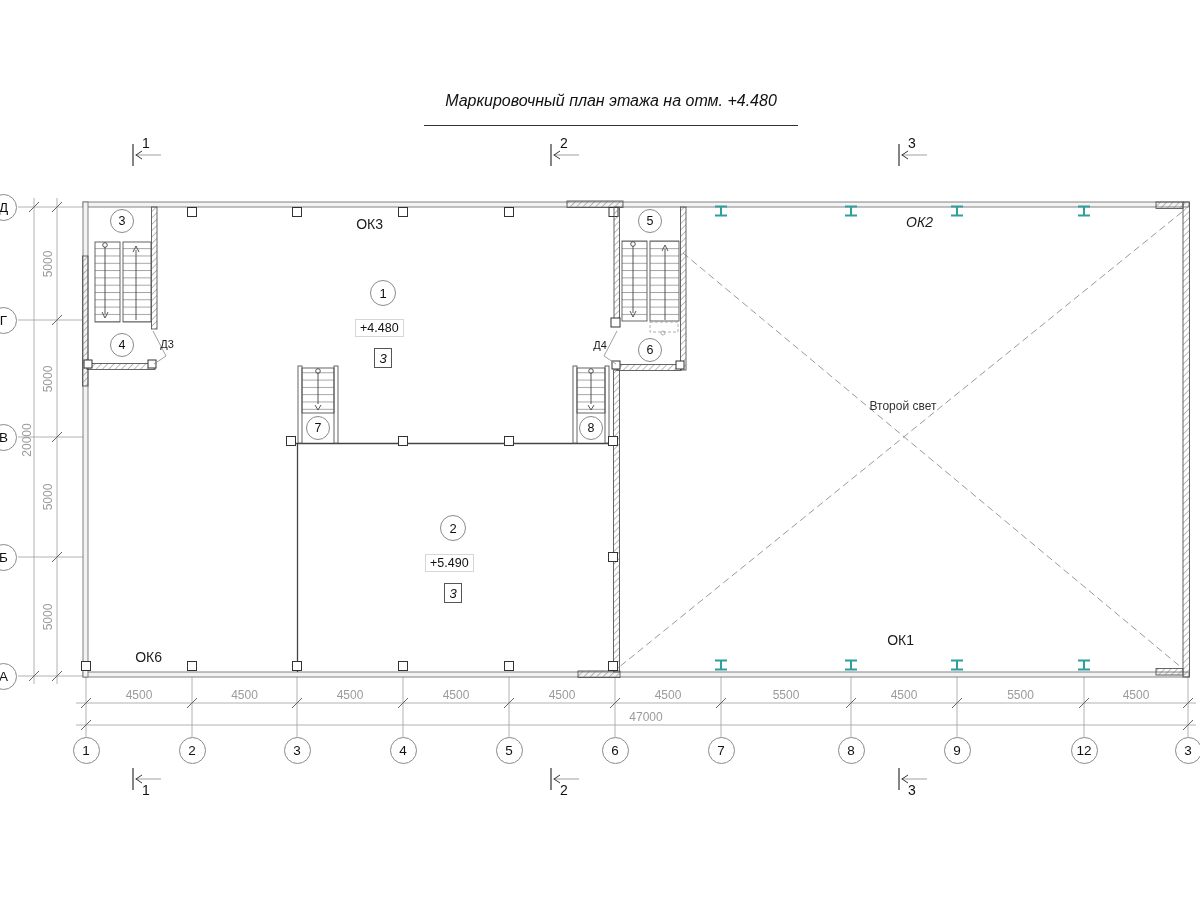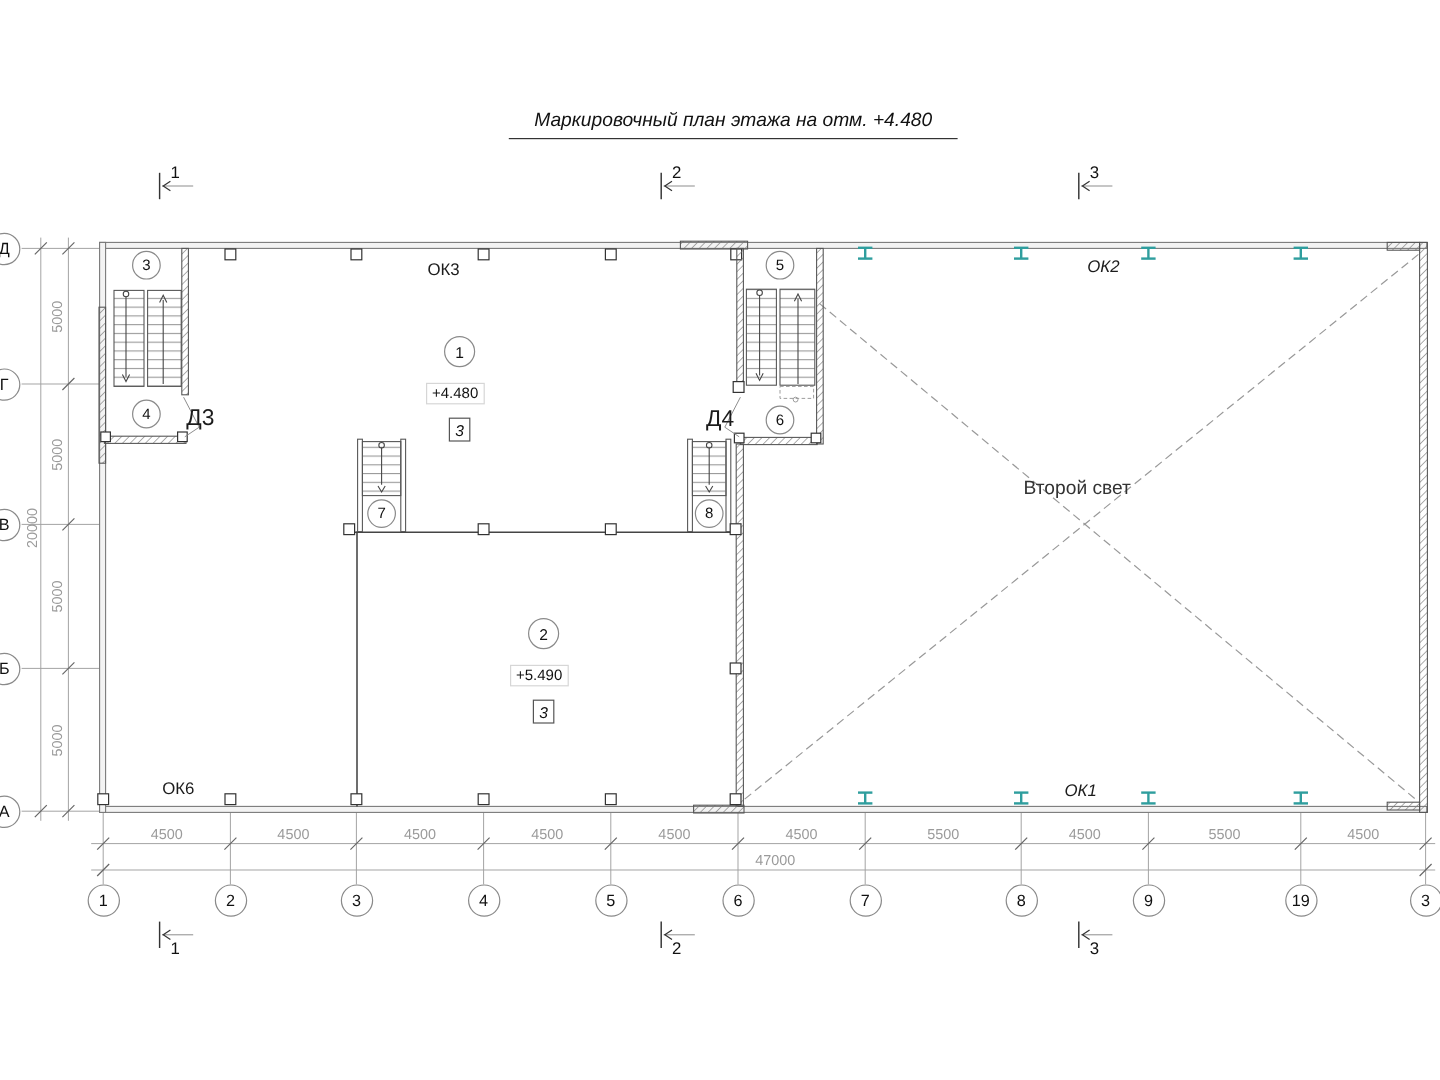--- a/index.html
+++ b/index.html
@@ -1,24 +1,24 @@
 <!DOCTYPE html>
 <html style="--steel: #2f9e9e; --dims: #9b9b9b; --walls: #555555; --dash: #999999;"><head>
 <meta charset="utf-8">
 <style>
   html,body{margin:0;padding:0;background:#fff;}
   .canvas{position:relative;width:1200px;height:900px;background:#fff;overflow:hidden;
           font-family:"Liberation Sans",sans-serif;}
   svg{position:absolute;left:0;top:0;}
   .lbl{position:absolute;color:#1c1c1c;white-space:nowrap;}
   .title{left:424px;top:92px;width:374px;text-align:center;font-style:italic;
-         font-size:16px;color:#111;border-bottom:1.2px solid #333;padding-bottom:5px;}
+         font-size:16px;color:#111;border-bottom:1.2px solid #333;padding-bottom:15px;}
   .win{font-size:14px;width:60px;text-align:right;}
-  .door{font-size:19px;width:40px;text-align:center;}
-  .note{font-size:16px;width:100px;color:#333;}
+  .door{font-size:11px;width:40px;text-align:center;}
+  .note{font-size:12px;width:100px;text-align:center;color:#333;}
   .dim{position:absolute;color:var(--dims,#9b9b9b);font-size:12px;width:60px;text-align:center;}
   .vdim{transform:rotate(-90deg);transform-origin:center;}
   .bubble{position:absolute;border:1px solid #8a8a8a;border-radius:50%;background:#fff;
           display:flex;align-items:center;justify-content:center;color:#111;box-sizing:border-box;}
   .axisb{width:27px;height:27px;font-size:13.5px;}
   .roomb{width:26px;height:26px;font-size:13px;}
   .stairb{width:24px;height:24px;font-size:12.5px;}
   .sec{position:absolute;width:16px;text-align:center;font-size:14px;color:#111;}
   .elev{position:absolute;border:1px solid #d6d6d6;background:#fff;font-size:12.5px;
         color:#111;padding:1px 4px;}
@@ -238,21 +238,21 @@
 
 <div class="bubble axisb" style="left:72.5px;top:737px;">1</div>
 <div class="bubble axisb" style="left:178.5px;top:737px;">2</div>
 <div class="bubble axisb" style="left:283.5px;top:737px;">3</div>
 <div class="bubble axisb" style="left:389.5px;top:737px;">4</div>
 <div class="bubble axisb" style="left:495.5px;top:737px;">5</div>
 <div class="bubble axisb" style="left:601.5px;top:737px;">6</div>
 <div class="bubble axisb" style="left:707.5px;top:737px;">7</div>
 <div class="bubble axisb" style="left:837.5px;top:737px;">8</div>
 <div class="bubble axisb" style="left:943.5px;top:737px;">9</div>
-<div class="bubble axisb" style="left:1070.5px;top:737px;">19</div>
+<div class="bubble axisb" style="left:1070.5px;top:737px;">12</div>
 <div class="bubble axisb" style="left:1174.5px;top:737px;">3</div>
 
 <div class="bubble axisb" style="left:-10px;top:193.5px;">Д</div>
 <div class="bubble axisb" style="left:-10px;top:306.5px;">Г</div>
 <div class="bubble axisb" style="left:-10px;top:423.5px;">В</div>
 <div class="bubble axisb" style="left:-10px;top:543.5px;">Б</div>
 <div class="bubble axisb" style="left:-10px;top:662.5px;">А</div>
 
 <div class="dim" style="left:109px;top:688px;">4500</div>
 <div class="dim" style="left:214.5px;top:688px;">4500</div>
@@ -286,17 +286,17 @@
 <div class="bubble roomb" style="left:440px;top:515px;">2</div>
 <div class="elev" style="left:425px;top:554px;">+5.490</div>
 <div class="docbox" style="left:444px;top:583px;">3</div>
 
 <div class="lbl door" style="left:147px;top:338px;">Д3</div>
 <div class="lbl door" style="left:580px;top:339px;">Д4</div>
 
 <div class="lbl win" style="left:323px;top:216px;">ОК3</div>
 <div class="lbl win" style="left:873px;top:214px;font-style:italic;">ОК2</div>
 <div class="lbl win" style="left:102px;top:649px;">ОК6</div>
-<div class="lbl win" style="left:854px;top:650px;font-style:italic;">ОК1</div>
+<div class="lbl win" style="left:854px;top:632px;">ОК1</div>
 
 <div class="lbl note" style="left:853px;top:399px;">Второй свет</div>
 
 </div>
 
 </body></html>

